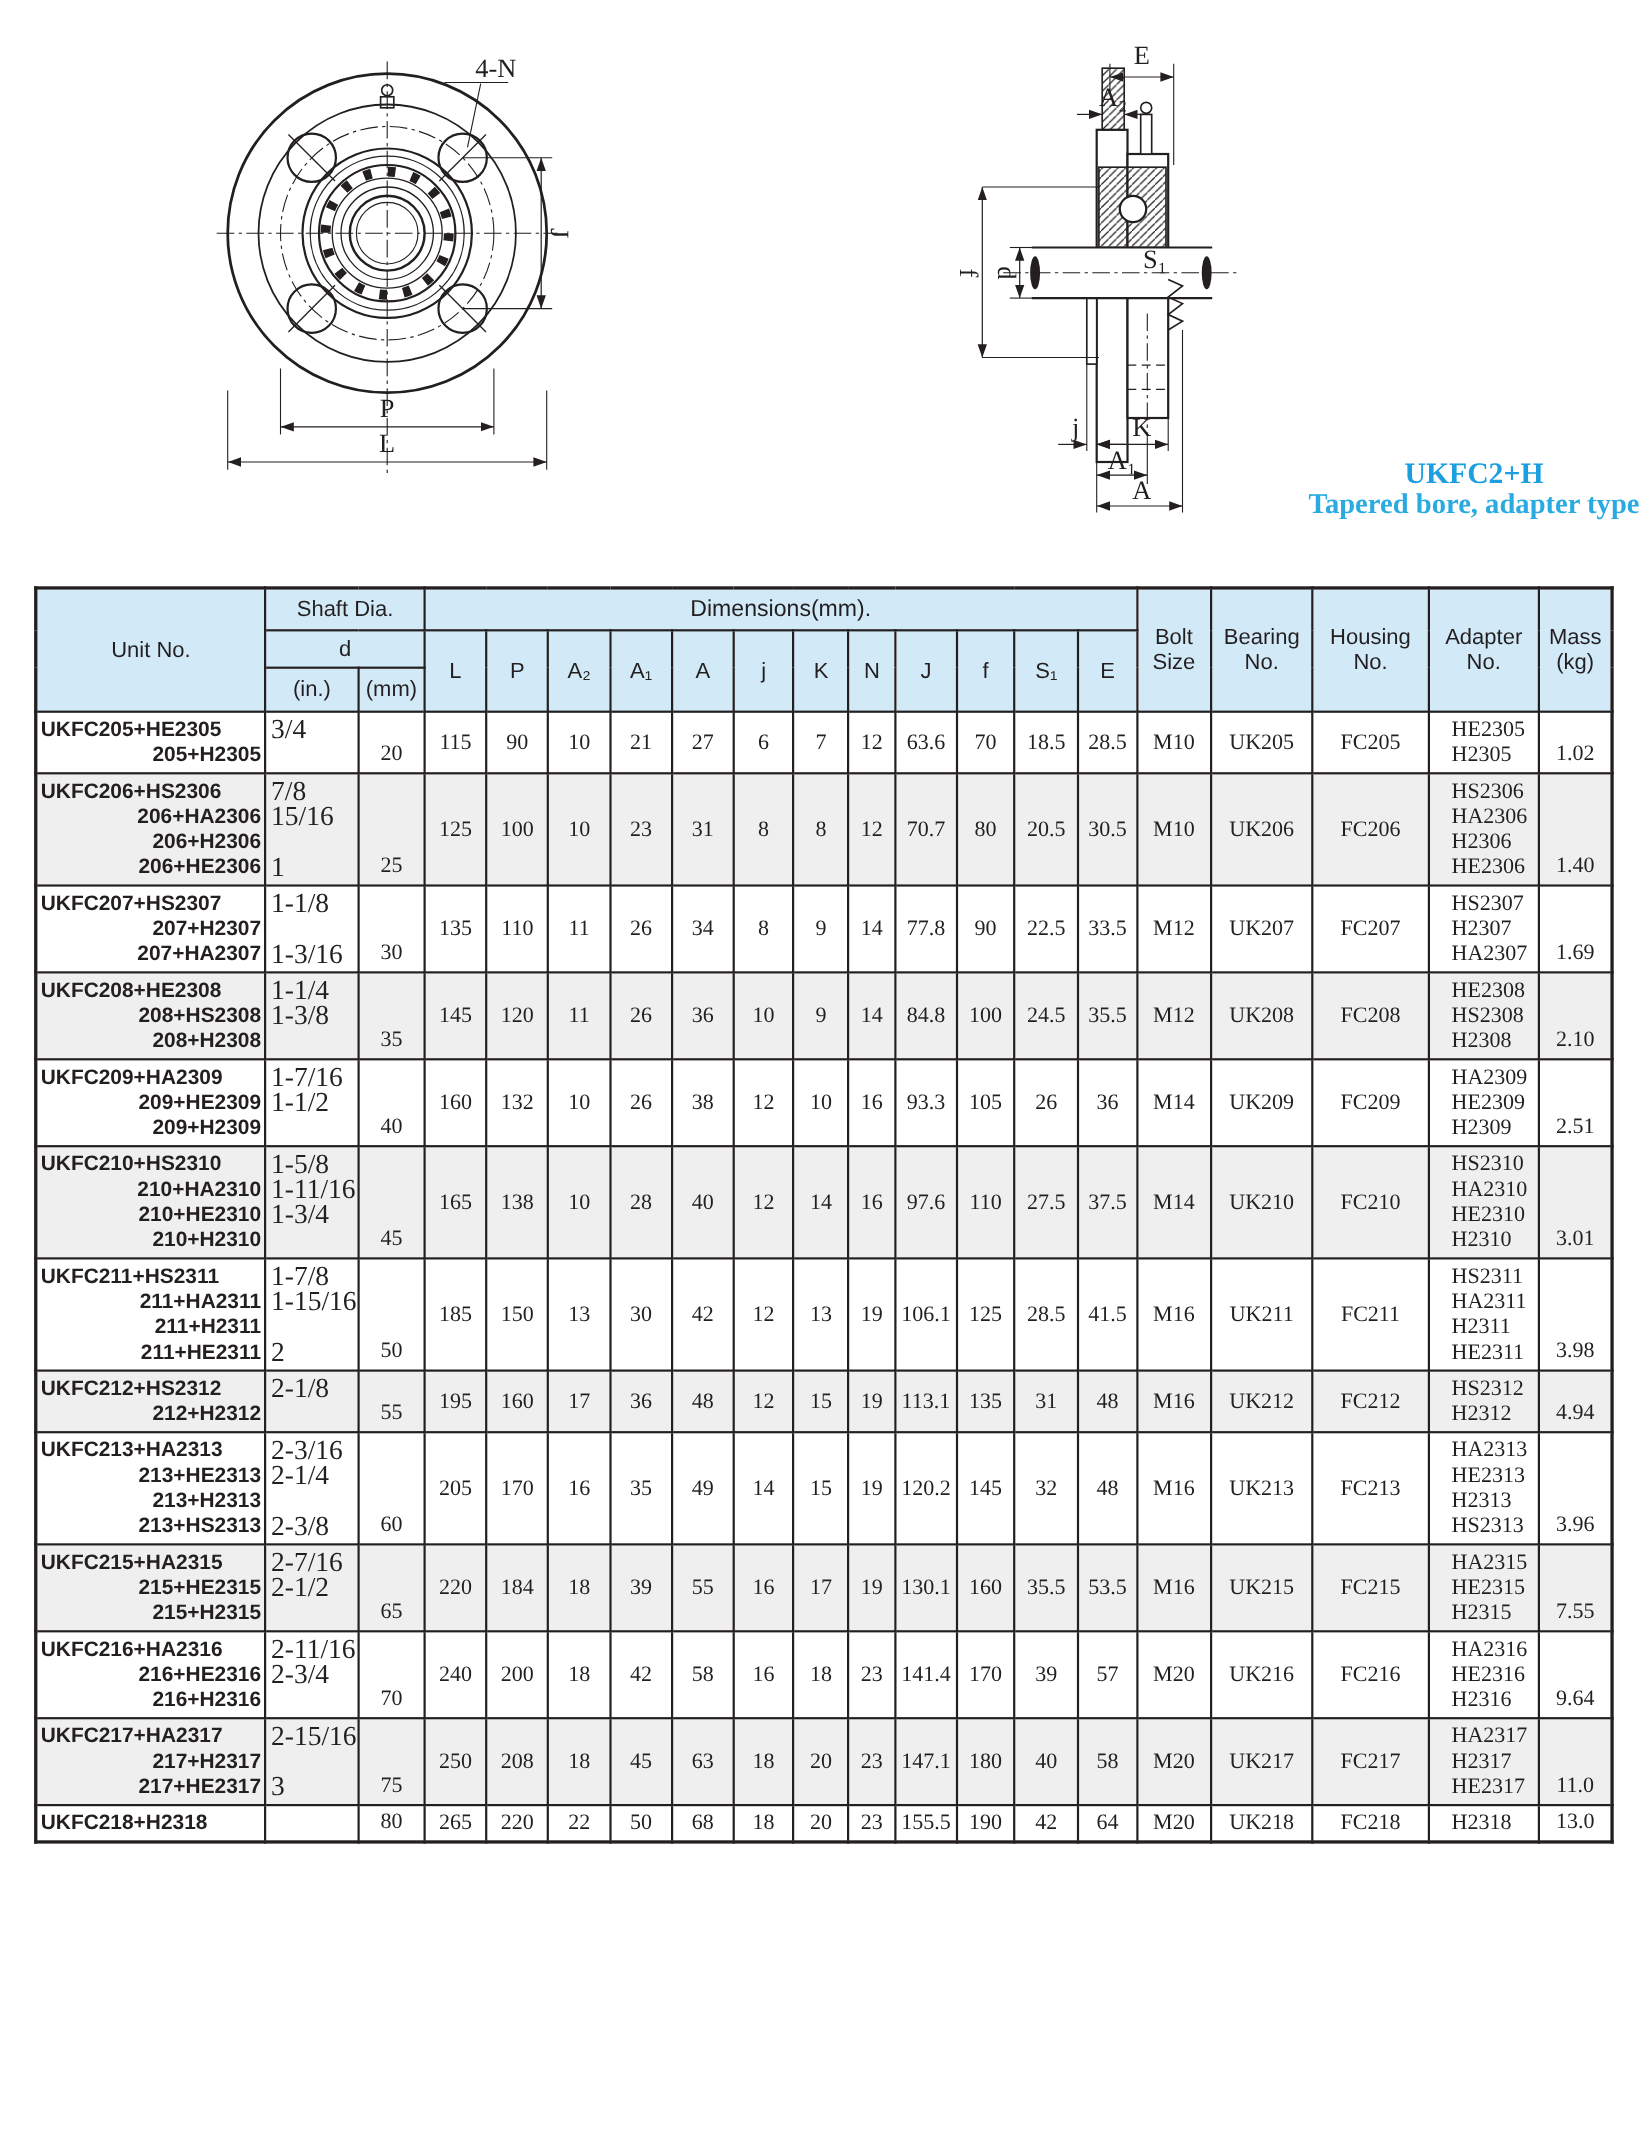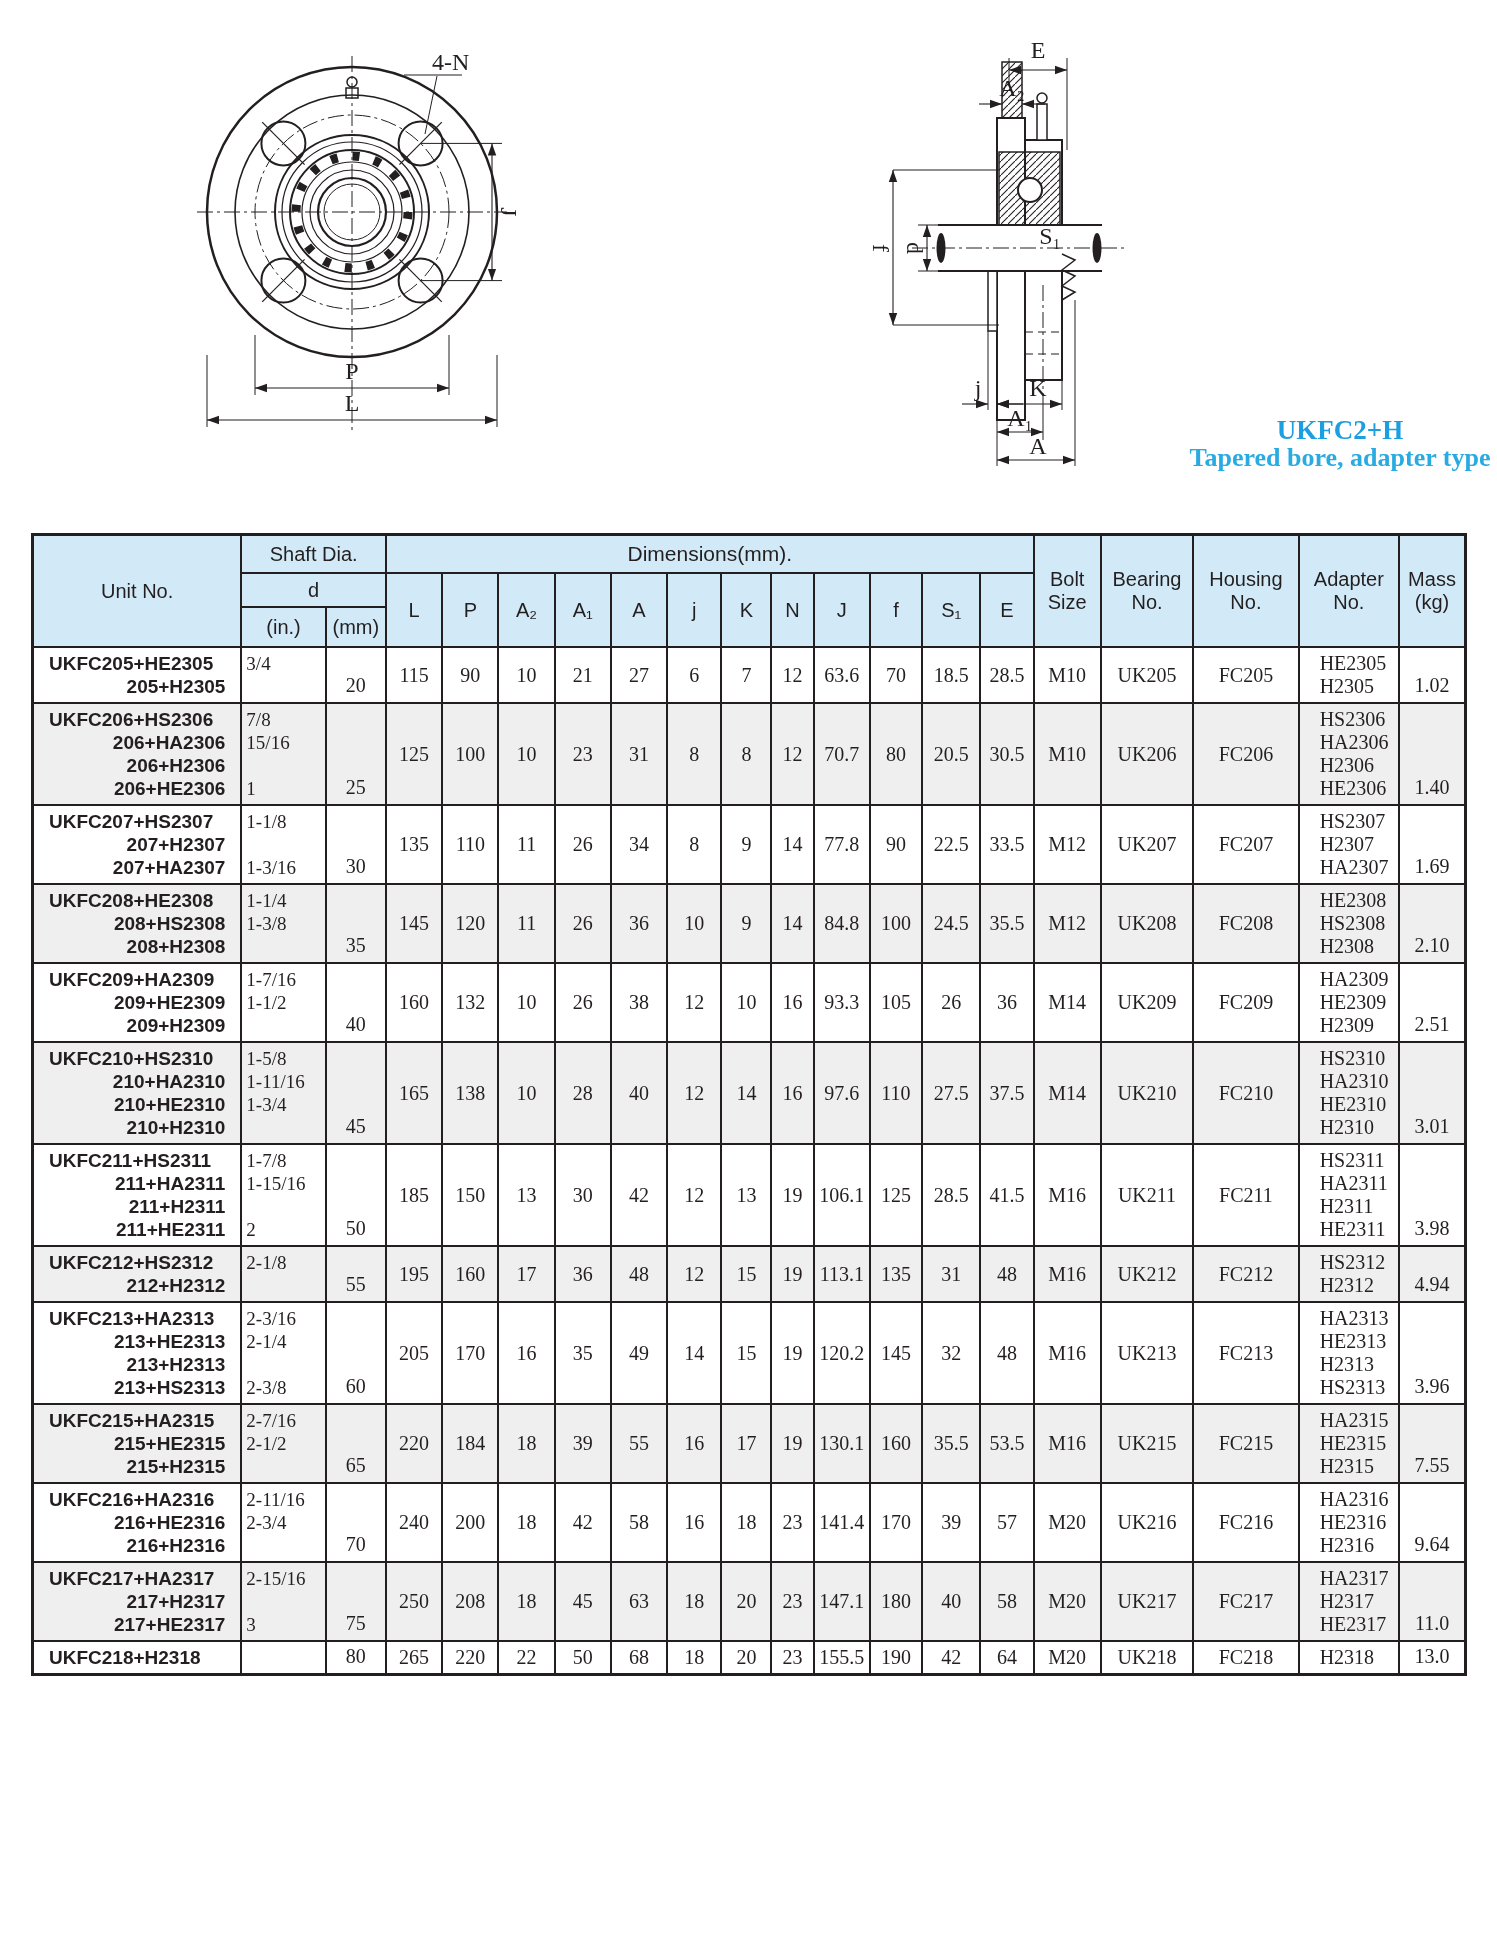--- a/index.html
+++ b/index.html
@@ -21,24 +21,24 @@
         font-family:"Liberation Serif",serif;color:#231f20;}
   th,td{border:2px solid #231f20;overflow:hidden;}
   thead th{background:var(--header-bg,#d2eaf8);font-family:"Liberation Sans",sans-serif;
            font-weight:normal;font-size:20px;padding:1px 0;text-align:center;vertical-align:middle;}
   thead tr:nth-child(1) th{height:34px;margin-top:44px;}
   thead tr:nth-child(2) th{height:30px;}
   thead tr:nth-child(3) th{height:36px;margin-top:48px;}
   tbody tr.alt td{background:var(--row-alt,#efefef);}
   td{font-size:20px;padding:3px 2px;vertical-align:middle;background:#fff;}
   td.unit{font-family:"Liberation Sans",sans-serif;font-weight:bold;font-size:19px;
-          vertical-align:top;padding:4px 15px;}
+          vertical-align:top;padding:4px 3px;}
   .uline{line-height:23px;text-align:right;white-space:nowrap;}
   .uline.first{text-align:left;}
-  td.inch{vertical-align:top;padding:4px 2px 4px 4px;font-size:19px;}
+  td.inch{vertical-align:top;padding:4px 2px 4px 4px;font-size:25px;}
   .iline{line-height:23px;text-align:left;white-space:nowrap;}
   td.mm{vertical-align:bottom;text-align:center;padding-bottom:5px;}
   td.num{text-align:center;}
   td.adp{padding:3px 2px 3px 20px;}
   .aline{line-height:23px;text-align:left;white-space:nowrap;}
   td.mass{vertical-align:bottom;text-align:center;padding-bottom:5px;}
 </style>
 </head>
 <body>
 

